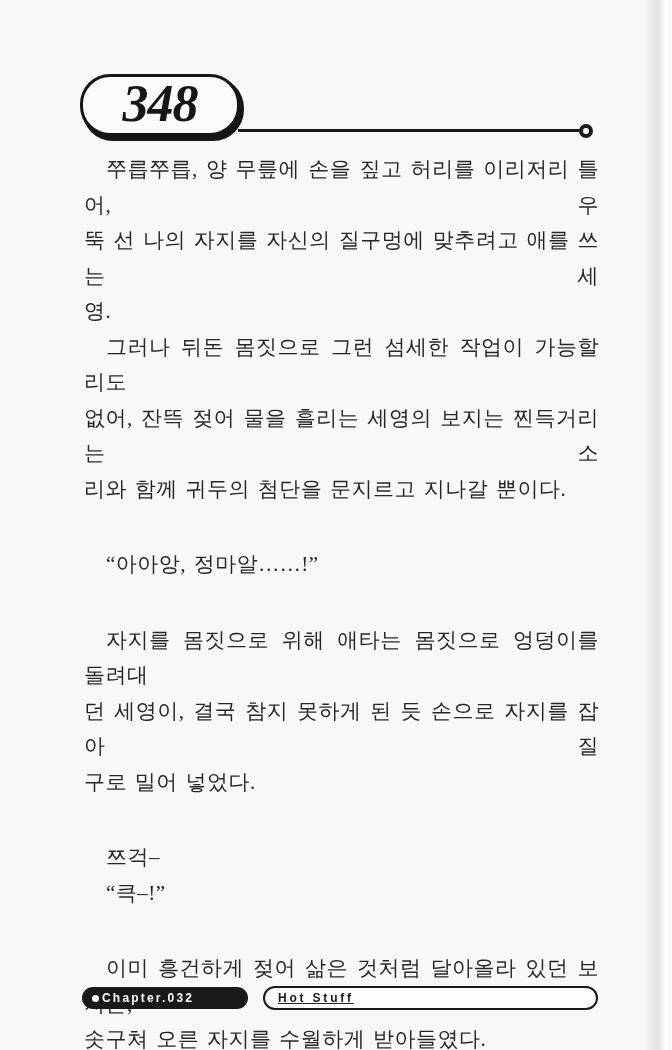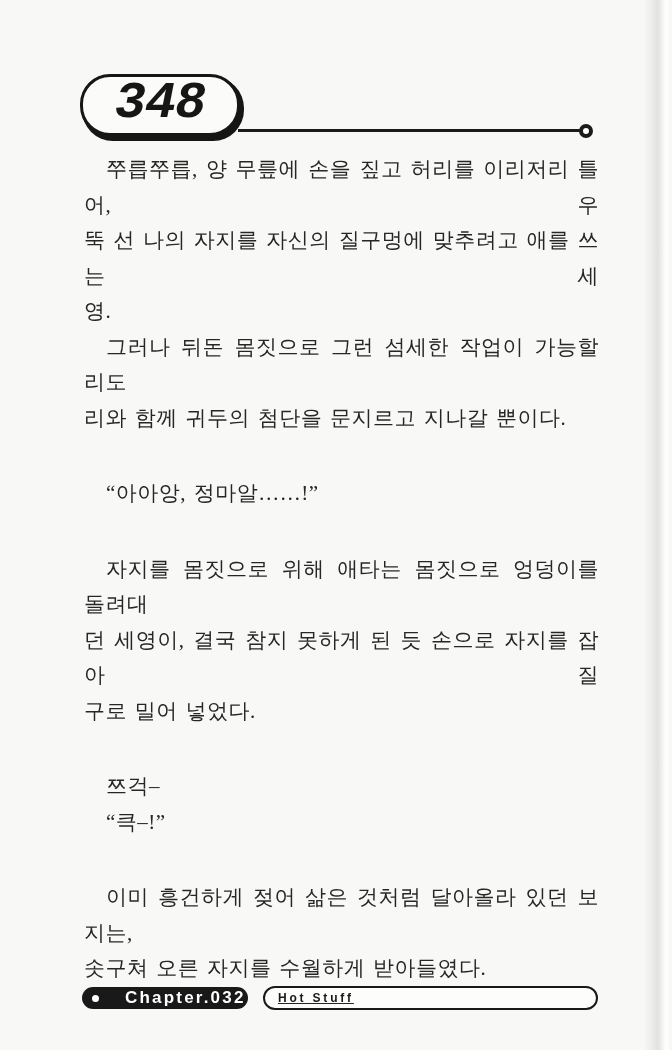--- a/index.html
+++ b/index.html
@@ -37,21 +37,21 @@
     width: 154px; height: 56px;
     border: 3px solid #161616;
     border-radius: 30px;
     box-shadow: 3px 4px 0 1px #161616;
     background: #fbfbf9;
     display: flex;
     align-items: center;
     justify-content: center;
   }
   .badge-348 span {
-    font-family: Liberation Mono, monospace;
+    font-family: Liberation Serif, serif;
     font-weight: bold;
     font-style: italic;
     font-size: 52px;
     line-height: 54px;
     letter-spacing: -1px;
     color: #161616;
     transform: translateY(-1px);
   }
   .header-rule {
     position: absolute;
@@ -103,23 +103,23 @@
   .footer-chapter .dot {
     width: 7px; height: 7px;
     border-radius: 50%;
     background: #ffffff;
     margin-left: 10px;
     flex: 0 0 auto;
   }
   .footer-chapter .chap-label {
     color: #ffffff;
     font-weight: bold;
-    font-size: 17px;
+    font-size: 12px;
     letter-spacing: 2.2px;
-    margin-left: 26px;
+    margin-left: 3px;
     white-space: nowrap;
   }
   .footer-title {
     position: absolute;
     left: 263px; top: 986px;
     width: 331px; height: 20px;
     background: #fdfdfc;
     border: 2px solid #191919;
     border-radius: 12px;
     display: flex;
@@ -147,20 +147,21 @@
   <div class="header-ring"></div>
 
   <div class="body-text">
       <div class="block">
         <div class="line first">쭈릅쭈릅, 양 무릎에 손을 짚고 허리를 이리저리 틀어, 우</div>
         <div class="line">뚝 선 나의 자지를 자신의 질구멍에 맞추려고 애를 쓰는 세</div>
         <div class="line last">영.</div>
       </div>
       <div class="block">
         <div class="line first">그러나 뒤돈 몸짓으로 그런 섬세한 작업이 가능할 리도</div>
+        <div class="line">없어, 잔뜩 젖어 물을 흘리는 세영의 보지는 찐득거리는 소</div>
         <div class="line last">리와 함께 귀두의 첨단을 문지르고 지나갈 뿐이다.</div>
       </div>
       <div class="block gap">
         <div class="line first last">“아아앙, 정마알……!”</div>
       </div>
       <div class="block gap">
         <div class="line first">자지를 몸짓으로 위해 애타는 몸짓으로 엉덩이를 돌려대</div>
         <div class="line">던 세영이, 결국 참지 못하게 된 듯 손으로 자지를 잡아 질</div>
         <div class="line last">구로 밀어 넣었다.</div>
       </div>

